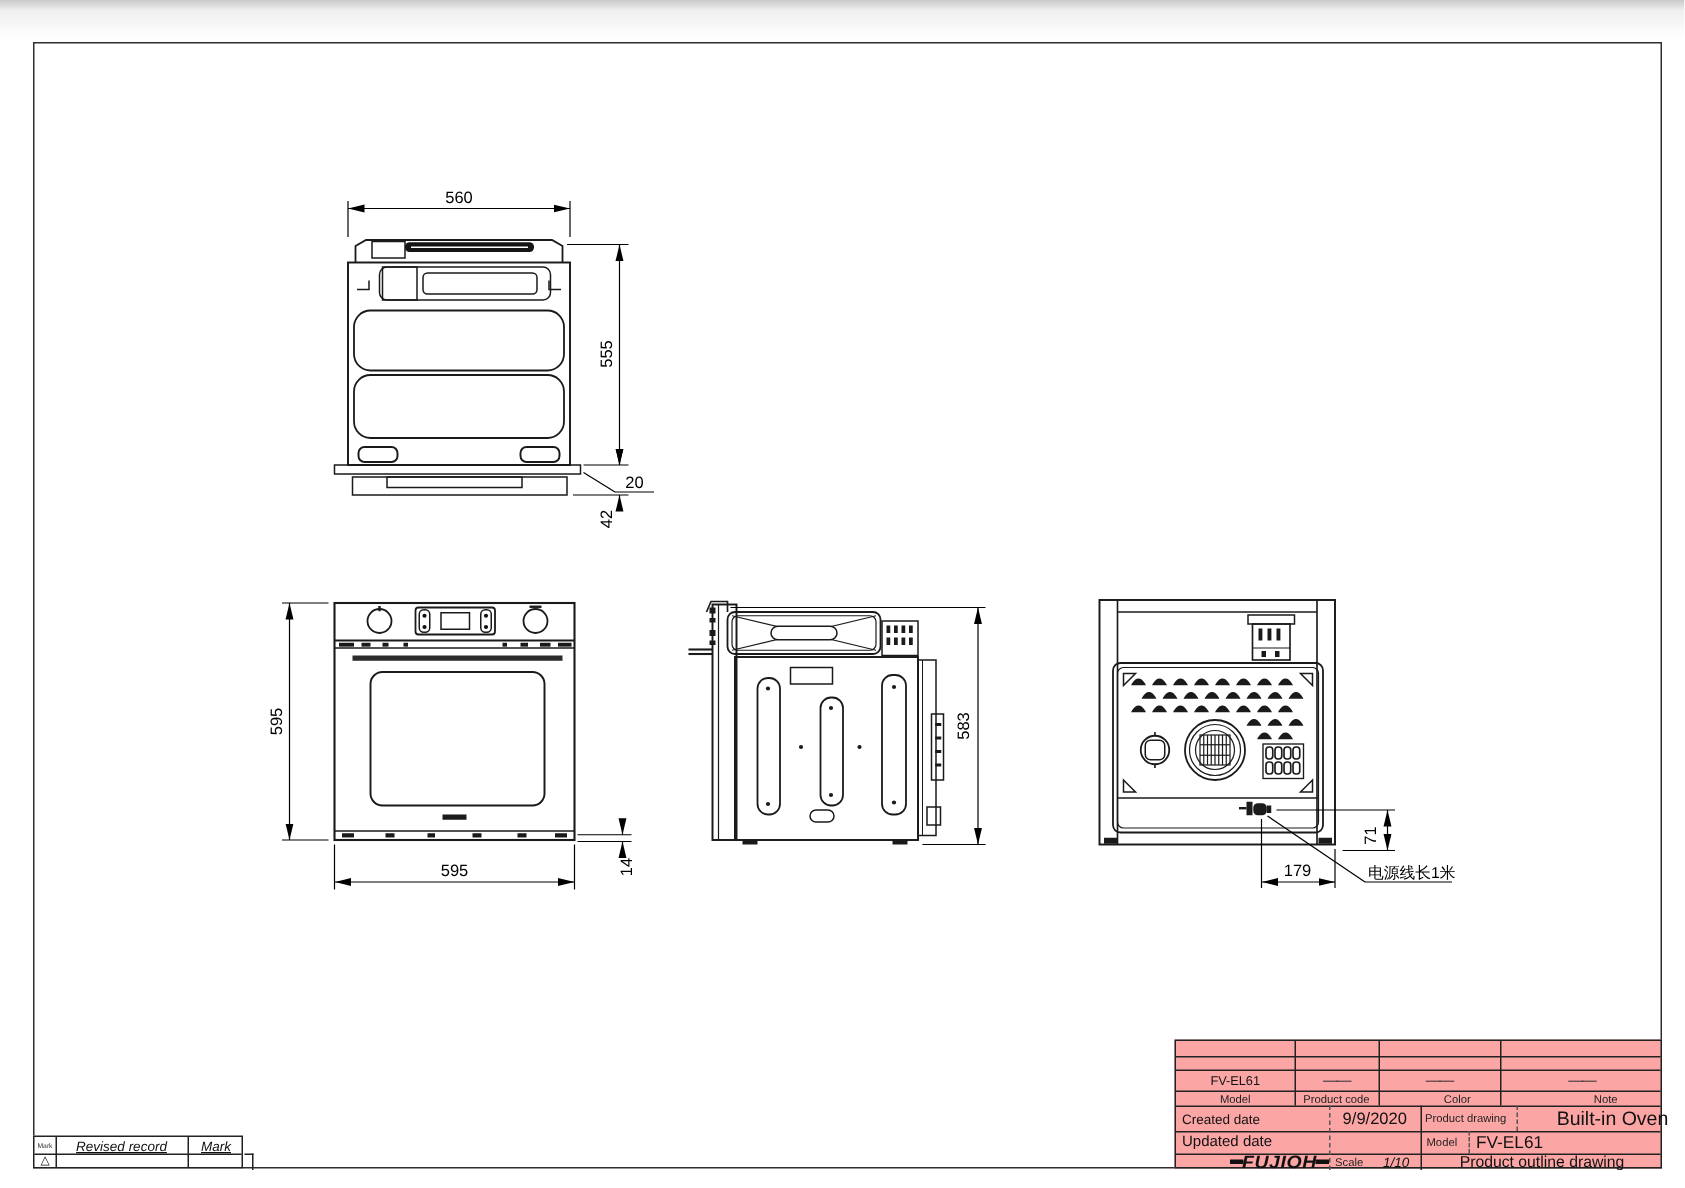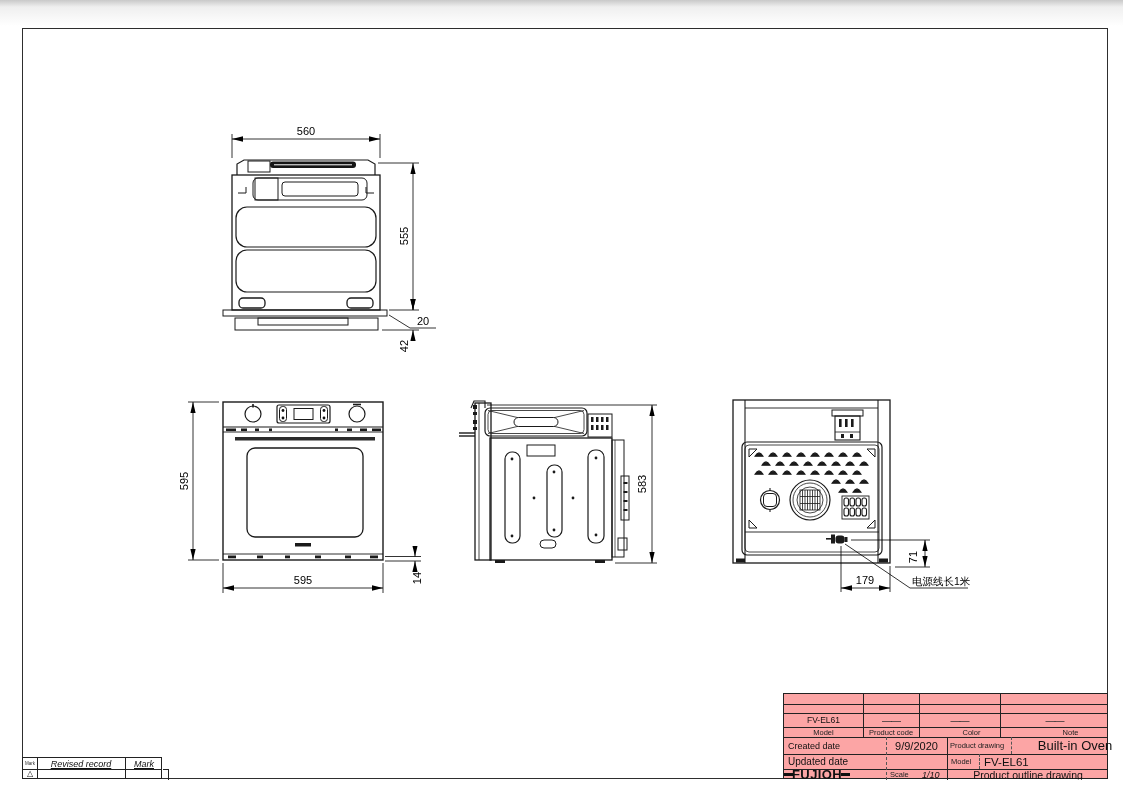--- a/index.html
+++ b/index.html
@@ -21,21 +21,21 @@
   
   .tblock{position:absolute;left:783px;top:693px;width:325px;height:86px;
     border:1.2px solid #222;box-sizing:border-box;background:#fca5a5;font-size:9px;}
   .hline{position:absolute;left:0;width:100%;height:0;border-top:1px solid #222;}
   .vline{position:absolute;width:0;border-left:1px solid #222;}
   .vline.dash{border-left:1px dashed #555;}
   .tcell{position:absolute;display:flex;align-items:center;overflow:hidden;white-space:nowrap;}
   .tcell.center{justify-content:center;}
   .lab7{font-size:7.5px;color:#222;}
   .dashval{font-size:10px;color:#333;letter-spacing:-1px;}
-  .brand{display:flex;align-items:center;justify-content:flex-start;gap:0;width:100%;}
+  .brand{display:flex;align-items:center;justify-content:flex-end;gap:0;width:100%;font-style:italic;}
   .brand-bar{width:9px;height:2.6px;background:#111;}
   .brand-txt{font-weight:800;font-size:13px;letter-spacing:.4px;transform:scaleY(.92);margin:0 -1px;}
   
   .rev{position:absolute;left:22px;top:757px;width:140px;height:22px;
     border:1.2px solid #222;box-sizing:border-box;background:#fff;}
   .rev .step{position:absolute;left:140px;top:10.8px;width:6px;height:11.2px;
     border-right:1.2px solid #222;border-top:1px solid #222;box-sizing:border-box;}
   .u{text-decoration:underline;font-style:italic;}
 </style>
 </head>

